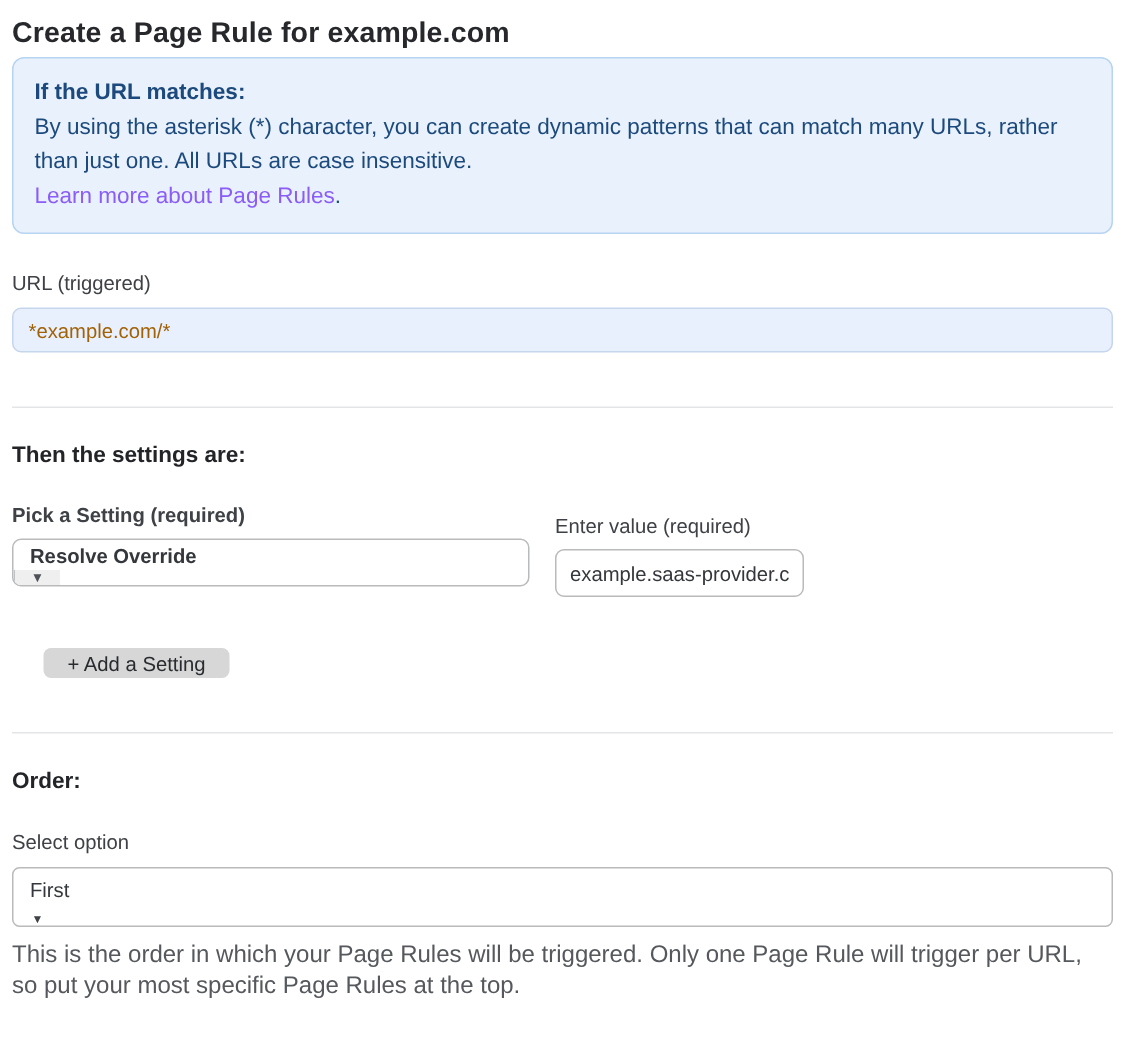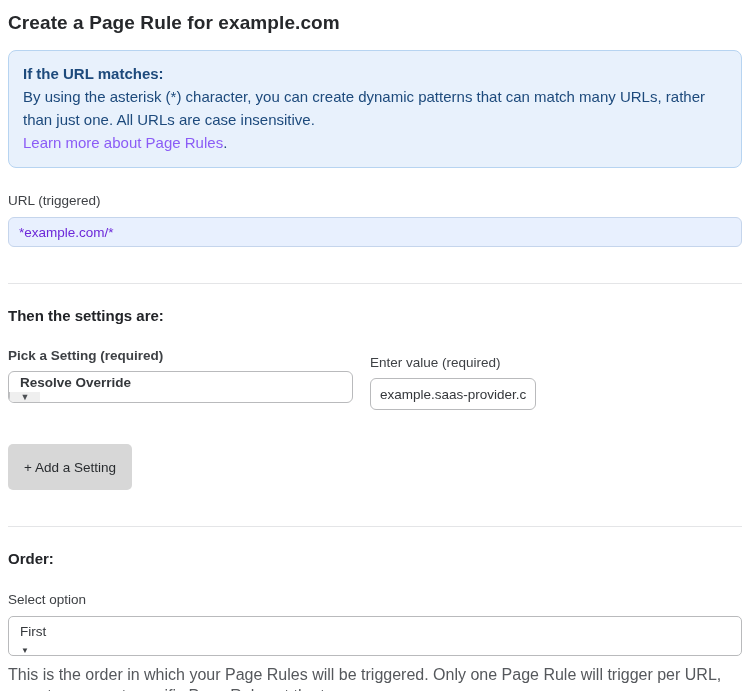--- a/index.html
+++ b/index.html
@@ -12,21 +12,21 @@
   }
   .page { padding: 10px 8px 0 8px; }
 
   .page-title {
     font-size: 19px; font-weight: 700; color: #26282b;
     letter-spacing: 0.1px; margin-top: 2px;
   }
 
   
   .info-box {
-    margin-top: 16px;
+    margin-top: 4px;
     background: #e8f1fc;
     border: 1px solid #b7d4f1;
     border-radius: 8px;
     padding: 11px 14px 13px 14px;
     color: #1d4a7c;
     font-size: 15px;
     line-height: 23px;
   }
   .info-box .info-heading { font-weight: 700; }
   .info-box a {
@@ -39,21 +39,21 @@
     margin-top: 25px; margin-bottom: 9px;
   }
 
   .url-input {
     width: 100%; height: 30px;
     background: #e8f0fe;
     border: 1px solid #c5d5ec;
     border-radius: 6px;
     padding: 0 10px;
     font-family: "Liberation Sans", "DejaVu Sans", sans-serif;
-    font-size: 13.5px; color: #6d28d9;
+    font-size: 13.5px; color: #a16207;
     outline: none;
   }
 
   .divider { border: none; border-top: 1px solid #e4e5e7; margin-top: 36px; }
 
   .section-heading {
     font-size: 15px; font-weight: 700; color: #222428;
     margin-top: 23px;
   }
 
@@ -90,25 +90,25 @@
     border: 1px solid #b9babc;
     border-radius: 6px;
     padding: 0 9px;
     font-family: "Liberation Sans", "DejaVu Sans", sans-serif;
     font-size: 13.5px; color: #34373b;
     outline: none;
   }
 
   .btn {
     display: inline-flex; align-items: center; justify-content: center;
-    height: 46px; padding: 0 16px;
+    height: 20px; padding: 0 16px;
     background: #d7d7d7; color: #292c2f;
     border: none; border-radius: 5px;
     font-family: "Liberation Sans", "DejaVu Sans", sans-serif;
-    font-size: 13.5px; cursor: pointer;
+    font-size: 13.5px; cursor: pointer; margin-left: 21px;
   }
   .add-setting-btn { margin-top: 34px; }
 
   .order-select {
     height: 40px; border-radius: 5px;
   }
   .order-select .select-arrow-plain {
     display: flex; align-items: center; justify-content: center;
     width: 32px; color: #3e4145; font-size: 8px;
   }

